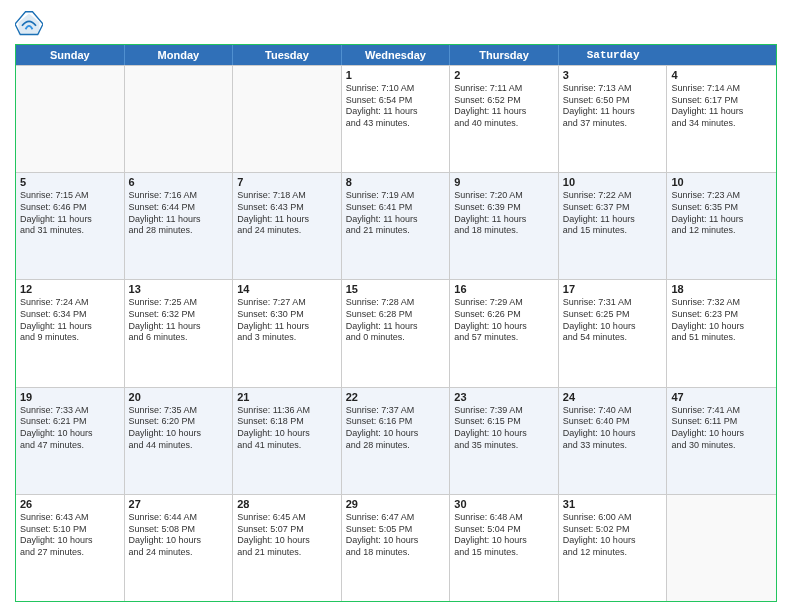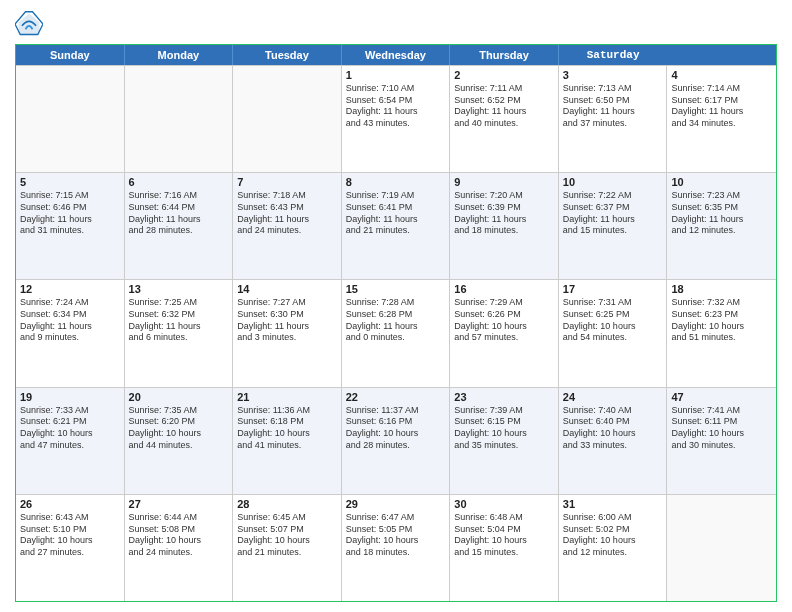--- a/index.html
+++ b/index.html
@@ -295,21 +295,21 @@
           </div>
           <div class="cal-cell">
             <div class="day-num">21</div>
             <div class="cell-line">Sunrise: 11:36 AM</div>
             <div class="cell-line">Sunset: 6:18 PM</div>
             <div class="cell-line">Daylight: 10 hours</div>
             <div class="cell-line">and 41 minutes.</div>
           </div>
           <div class="cal-cell">
             <div class="day-num">22</div>
-            <div class="cell-line">Sunrise: 11:37 AM</div>
+            <div class="cell-line">Sunrise: 7:37 AM</div>
             <div class="cell-line">Sunset: 6:16 PM</div>
             <div class="cell-line">Daylight: 10 hours</div>
             <div class="cell-line">and 28 minutes.</div>
           </div>
           <div class="cal-cell">
             <div class="day-num">23</div>
             <div class="cell-line">Sunrise: 7:39 AM</div>
             <div class="cell-line">Sunset: 6:15 PM</div>
             <div class="cell-line">Daylight: 10 hours</div>
             <div class="cell-line">and 35 minutes.</div>

